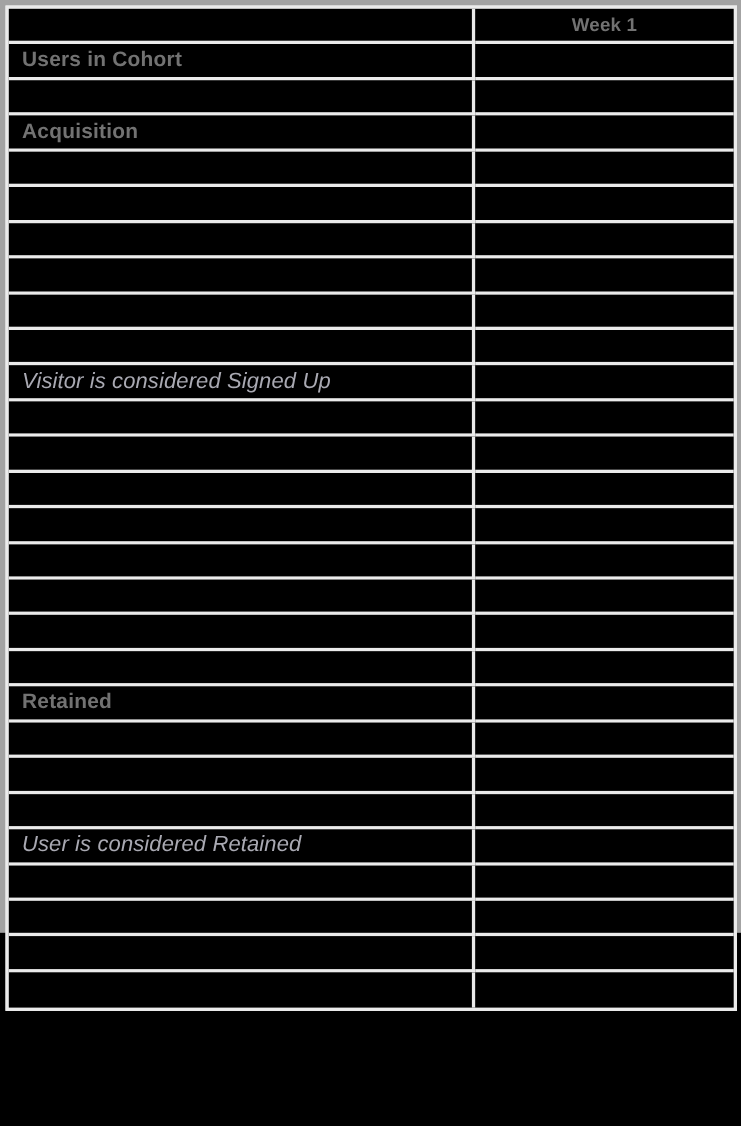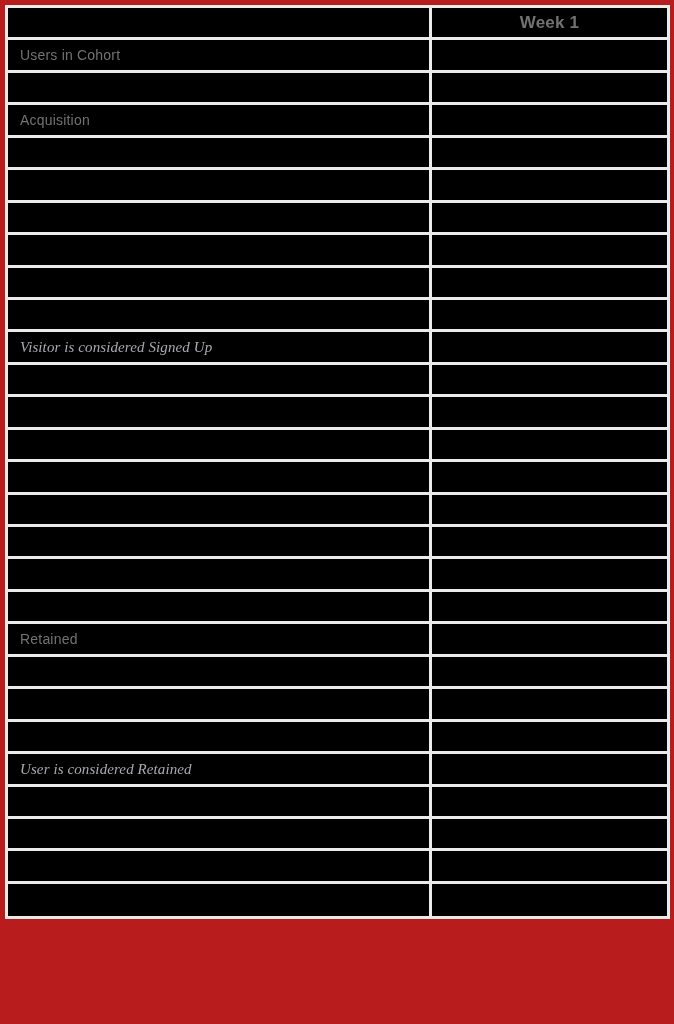--- a/index.html
+++ b/index.html
@@ -11,23 +11,23 @@
   body {
     width: 674px;
     height: 1024px;
     font-family: "Liberation Sans", "DejaVu Sans", sans-serif;
     overflow: hidden;
   }
 
   #cohort-table-wrap {
     box-sizing: border-box;
     width: 674px;
-    height: 1024px;
+    height: 848px;
     padding: 5px 6px 8px 5px;
-    background: #b91c1c;
+    background: #a3a3a3;
   }
 
   table.cohort-table {
     width: 100%;
     border-collapse: separate;
     border-spacing: 0;
     background: #ebebeb;
     table-layout: fixed;
     border: 3px solid #ebebeb;
     box-sizing: border-box;
@@ -54,37 +54,36 @@
     padding: 0;
     text-align: center;
   }
   table.cohort-table tr:last-child td {
     border-bottom: 0;
   }
 
   
   .t-section {
     color: #727272;
-    font-weight: normal;
-    font-size: 14px;
+    font-weight: bold;
+    font-size: 19px;
     letter-spacing: 0.2px;
   }
   .t-header {
     color: #727272;
     font-weight: bold;
     font-size: 17px;
     letter-spacing: 0.2px;
   }
   .t-milestone {
     color: #a9a9b2;
     font-style: italic;
     font-weight: normal;
-    font-size: 15px;
+    font-size: 20px;
     letter-spacing: 0.1px;
-    font-family: Liberation Serif, serif;
   }
   .t-blank { color: transparent; font-size: 1px; }
 </style>
 </head>
 <body>
 
 <div id="cohort-table-wrap">
   <table class="cohort-table">
     <colgroup>
       <col class="col-label">

